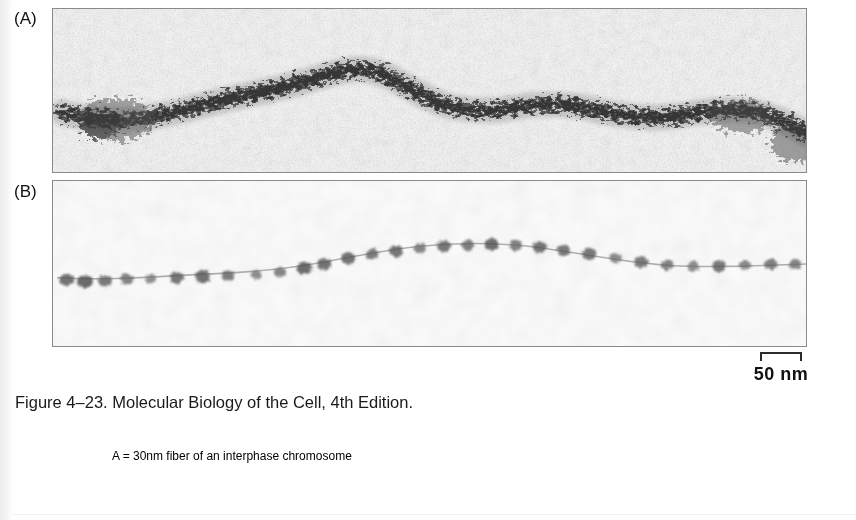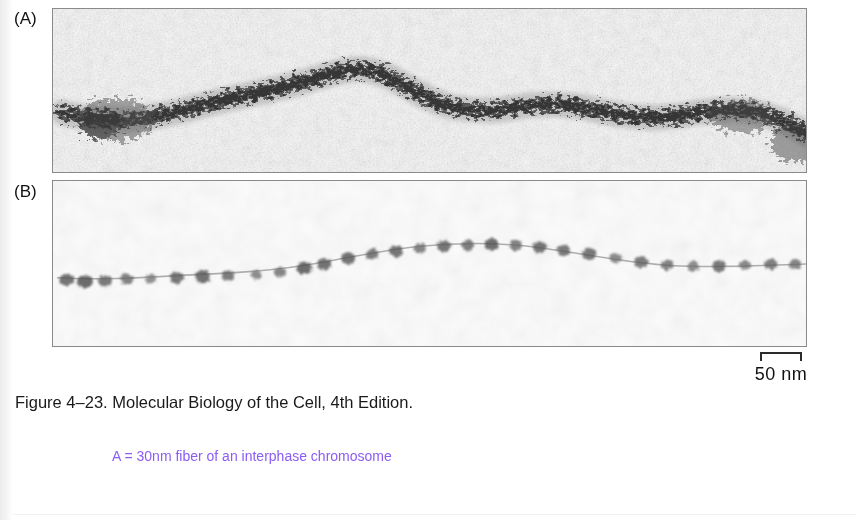--- a/index.html
+++ b/index.html
@@ -91,37 +91,38 @@
     right: 0; top: 0;
     width: 2px; height: 9px;
     background: #2b2b2b;
   }
   #scale-bar-label {
     font-size: 18px;
     color: #111111;
     letter-spacing: 0.5px;
     line-height: 20px;
     white-space: nowrap;
+    font-weight: bold;
   }
 
   #figure-caption {
     position: absolute;
     left: 15px; top: 392px;
     font-size: 16.5px;
     color: #1a1a1a;
     line-height: 20px;
     white-space: nowrap;
     text-align: center;
   }
 
   #legend-block {
     position: absolute;
     left: 112px; top: 444px;
-    font-size: 14px;
-    color: #8b5cf6;
+    font-size: 12px;
+    color: #000000;
     line-height: 25px;
     white-space: nowrap;
   }
   .legend-line { display: block; }
 </style>
 </head>
 <body>
 
 <div id="left-gutter"></div>
 

